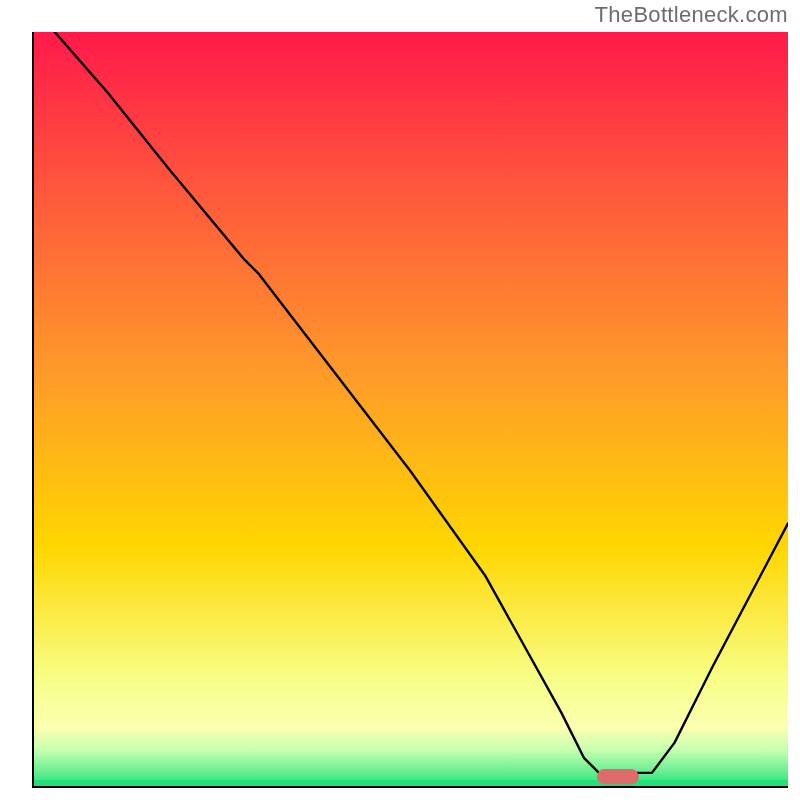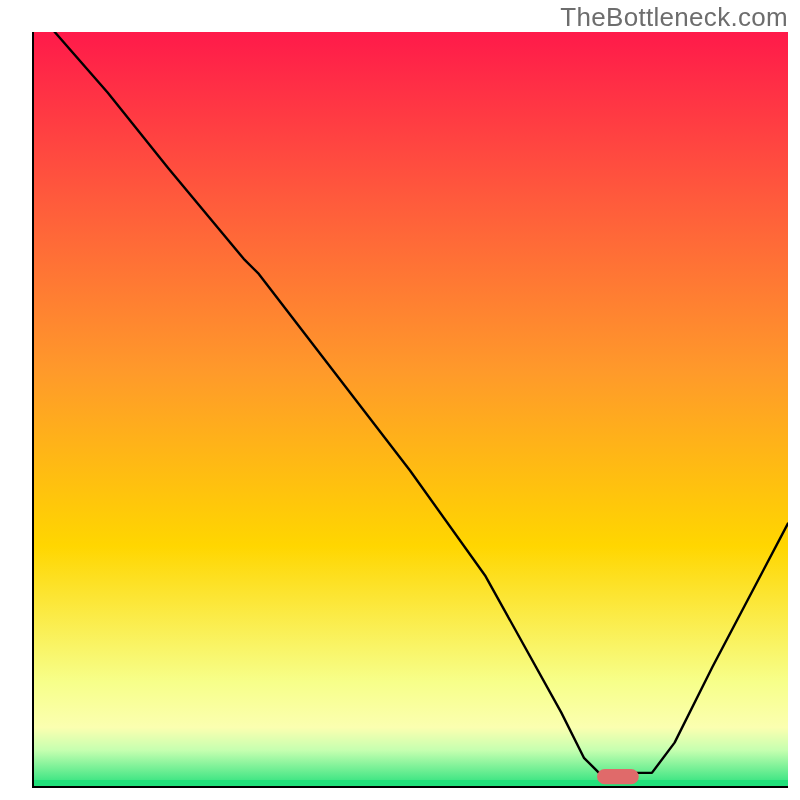--- a/index.html
+++ b/index.html
@@ -7,21 +7,21 @@
     width: 800px;
     height: 800px;
     background: #fff;
     font-family: Arial, Helvetica, sans-serif;
     position: relative;
   }
   .watermark {
     position: absolute;
     top: 2px;
     right: 12px;
-    font-size: 26px;
+    font-size: 22px;
     letter-spacing: 0.3px;
     color: #6d6d6d;
     font-weight: 400;
   }
   .plot {
     position: absolute;
     left: 32px;
     top: 32px;
     width: 756px;
     height: 756px;

